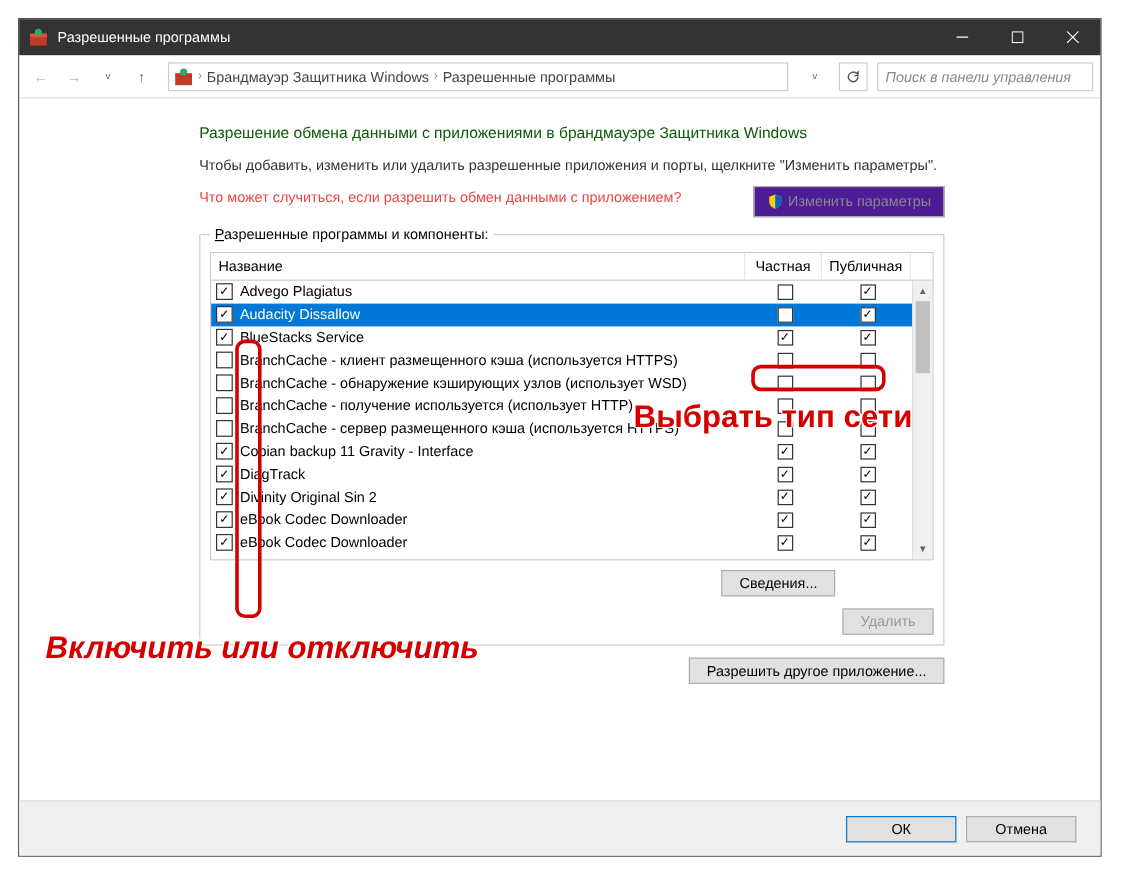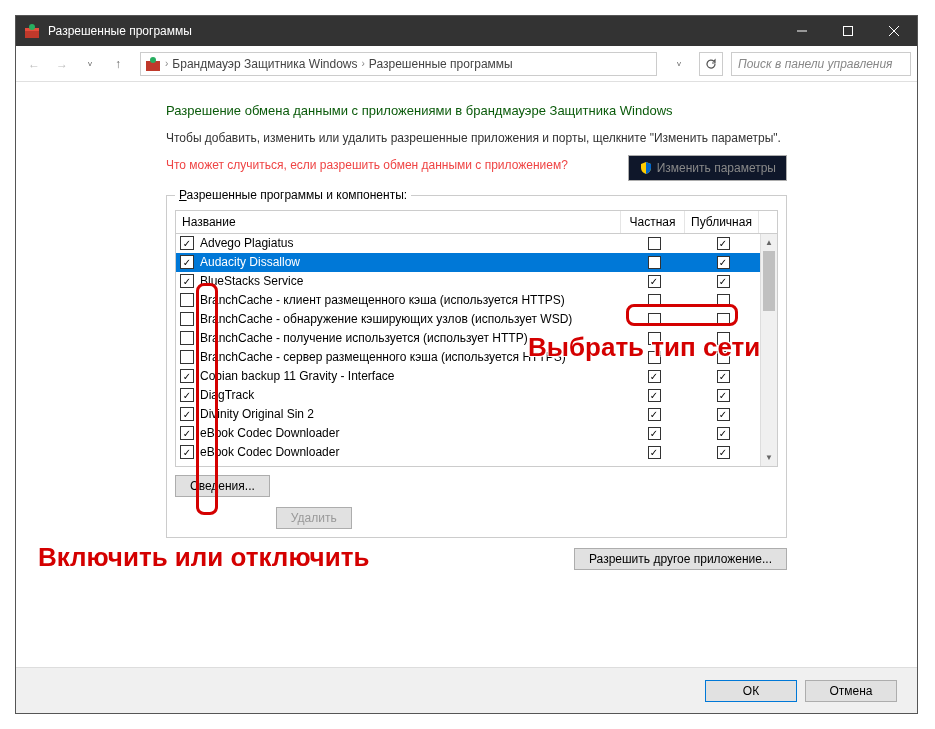--- a/index.html
+++ b/index.html
@@ -21,21 +21,21 @@
 .navbar .breadcrumb .bc-icon { width: 16px; height: 16px; display: inline-flex; align-items: center; }
 .navbar .breadcrumb .sep { color: #888; font-size: 10px; }
 .navbar .refresh { width: 24px; height: 24px; border: 1px solid #ccc; display: flex; align-items: center; justify-content: center; margin: 0 4px; }
 .navbar .search { width: 180px; height: 24px; border: 1px solid #ccc; padding: 0 6px; color: #888; display: flex; align-items: center; font-style: italic; }
 
 
 .content { padding: 20px 130px 20px 150px; }
 .content h2 { color: #0a5a0a; font-size: 13px; font-weight: 400; margin-bottom: 10px; line-height: 1.4; }
 .content .desc { font-size: 12px; color: #333; margin-bottom: 8px; line-height: 1.4; }
 .content .link { color: #ef4444; font-size: 12px; display: inline; }
-.change-btn { float: right; height: 22px; padding: 12px 10px; border: 1px solid #adadad; background: #0f172a; font-size: 12px; color: #888; display: flex; align-items: center; gap: 4px; }
+.change-btn { float: right; height: 22px; padding: 12px 10px; border: 1px solid #adadad; background: #4c1d95; font-size: 12px; color: #888; display: flex; align-items: center; gap: 4px; }
 .change-btn .shield { width: 14px; height: 14px; }
 
 .group { border: 1px solid #ccc; margin-top: 14px; position: relative; padding: 8px; }
 .group-label { position: absolute; top: -8px; left: 8px; background: #fff; padding: 0 4px; font-size: 12px; }
 
 .table-wrap { border: 1px solid #ccc; margin-top: 6px; }
 .table-head { display: flex; border-bottom: 1px solid #ccc; background: #fff; font-size: 12px; }
 .table-head .col { padding: 4px 6px; border-right: 1px solid #e5e5e5; }
 .table-head .col:last-child { border-right: none; }
 .col-name { flex: 1; }
@@ -50,21 +50,21 @@
 .row .cb { width: 14px; height: 14px; border: 1px solid #333; margin-right: 6px; display: flex; align-items: center; justify-content: center; font-size: 10px; background: #fff; color: #000; }
 .row .rname { flex: 1; white-space: nowrap; overflow: hidden; }
 .row .cb2 { width: 64px; display: flex; justify-content: center; }
 .row .cb3 { width: 74px; display: flex; justify-content: center; }
 .row .cbx { width: 13px; height: 13px; border: 1px solid #333; display: flex; align-items: center; justify-content: center; font-size: 10px; background: #fff; color: #000; }
 .scrollbar { width: 17px; background: #f0f0f0; display: flex; flex-direction: column; border-left: 1px solid #ddd; }
 .scrollbar .sb-btn { height: 17px; display: flex; align-items: center; justify-content: center; font-size: 8px; color: #666; }
 .scrollbar .sb-thumb { background: #c0c0c0; height: 60px; margin: 0 2px; }
 .scrollbar .sb-track { flex: 1; }
 
-.under-btns { display: flex; gap: 6px; margin-top: 8px; }
+.under-btns { display: flex; justify-content: flex-end; gap: 6px; margin-top: 8px; }
 .under-btns button { height: 22px; padding: 0 14px; border: 1px solid #adadad; background: #e1e1e1; font-size: 12px; }
 .under-btns button.disabled { color: #999; margin-top: 32px; }
 
 .allow-other { display: flex; justify-content: flex-end; margin-top: 10px; }
 .allow-other button { height: 22px; padding: 0 14px; border: 1px solid #adadad; background: #e1e1e1; font-size: 12px; }
 
 .footer { position: absolute; bottom: 0; left: 0; right: 0; height: 46px; background: #f0f0f0; border-top: 1px solid #ddd; display: flex; align-items: center; justify-content: flex-end; padding-right: 20px; gap: 8px; }
 .footer button { width: 92px; height: 22px; border: 1px solid #adadad; background: #e1e1e1; font-size: 12px; }
 .footer button.primary { border-color: #0078d7; }
 .annot-box { position: absolute; border: 3px solid #d40000; border-radius: 8px; }
@@ -305,13 +305,13 @@
   <div class="footer">
     <button class="primary">ОК</button>
     <button>Отмена</button>
   </div>
 
 </div>
 
 <div class="annot-box" style="left:196px; top:283px; width:22px; height:232px;"></div>
 <div class="annot-box" style="left:626px; top:304px; width:112px; height:22px;"></div>
 <div class="annot-text" style="left:528px; top:332px;">Выбрать тип сети</div>
-<div class="annot-text" style="left:38px; top:542px;">Включить или отключить</div>
+<div class="annot-text" style="left:38px; top:524px;font-style:italic;">Включить или отключить</div>
 
 </body></html>

